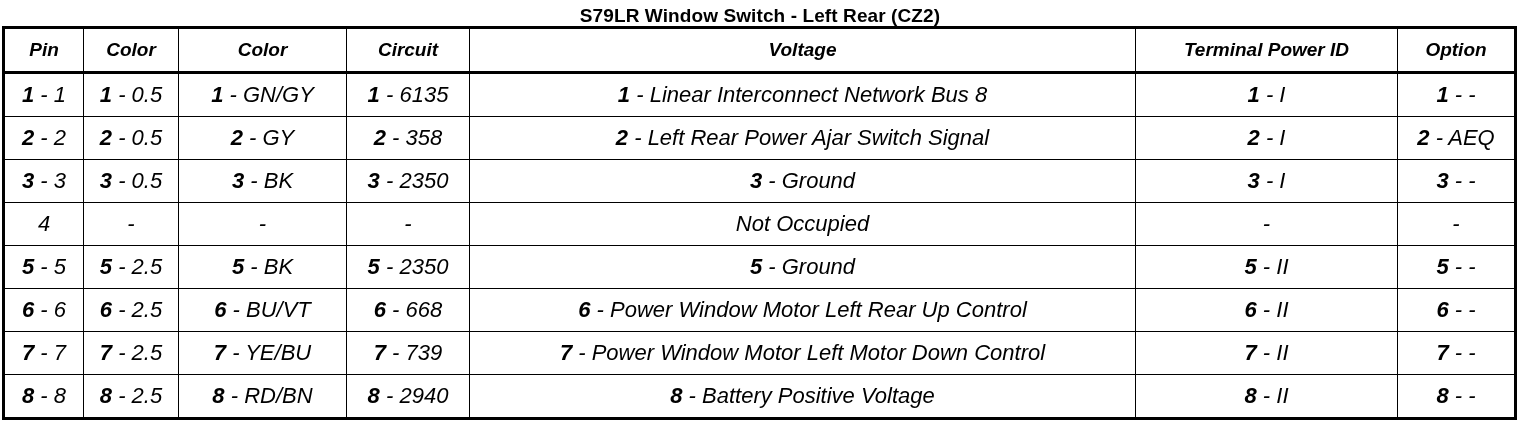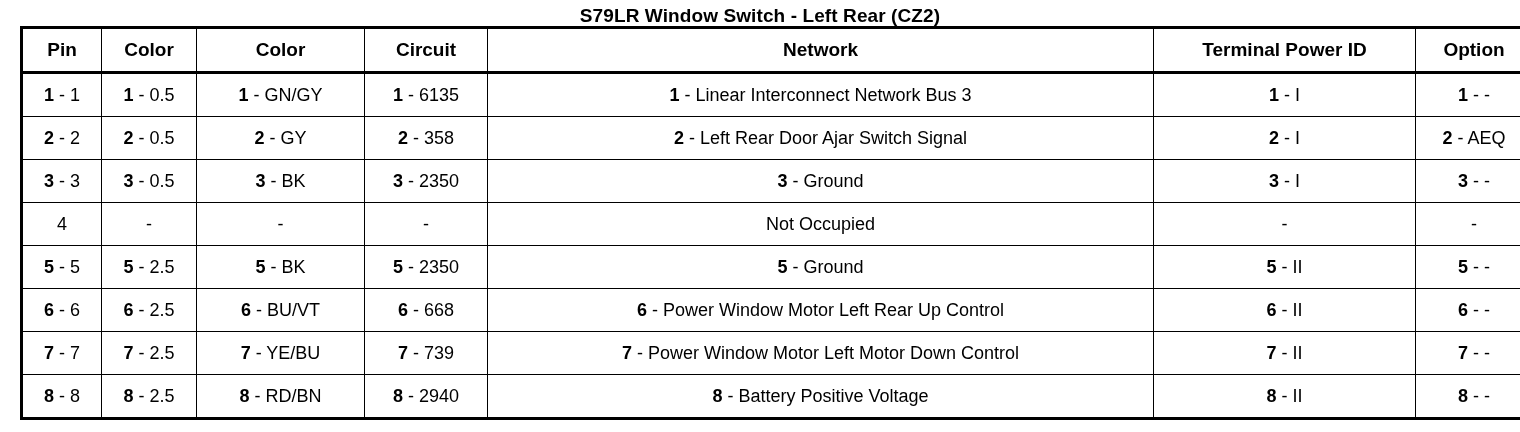--- a/index.html
+++ b/index.html
@@ -28,22 +28,23 @@
     text-align: center;
     font-size: 19px;
     font-weight: bold;
     line-height: 20px;
     padding-top: 6px;
     letter-spacing: 0.1px;
     color: #000000;
   }
 
   .table-wrap {
-    padding: 0 20px;
+    padding: 0 2px;
     box-sizing: border-box;
+    font-style: italic;
   }
 
   table.pinout {
     width: 1512px;
     border-collapse: collapse;
     table-layout: fixed;
     border: 3px solid #000000;
     background: #ffffff;
   }
 
@@ -60,21 +61,21 @@
 
   table.pinout thead th {
     height: 42px;
     font-size: 19px;
     font-weight: bold;
     border-bottom: 3px solid #000000;
   }
 
   table.pinout tbody td {
     height: 42px;
-    font-size: 18px;
+    font-size: 22px;
     font-weight: normal;
     text-align: center;
   }
 
   td .pfx {
     font-weight: bold;
   }
   td .sep {
     font-weight: normal;
   }
@@ -110,41 +111,41 @@
         <col class="c-function">
         <col class="c-term">
         <col class="c-option">
       </colgroup>
       <thead>
         <tr>
           <th>Pin</th>
           <th>Color</th>
           <th>Color</th>
           <th>Circuit</th>
-          <th>Network</th>
+          <th>Voltage</th>
           <th>Terminal Power ID</th>
           <th>Option</th>
         </tr>
       </thead>
       <tbody id="pinout-body">
           <tr>
             <td><span class="pfx">1</span><span class="sep"> - </span><span class="val">1</span></td>
             <td><span class="pfx">1</span><span class="sep"> - </span><span class="val">0.5</span></td>
             <td><span class="pfx">1</span><span class="sep"> - </span><span class="val">GN/GY</span></td>
             <td><span class="pfx">1</span><span class="sep"> - </span><span class="val">6135</span></td>
-            <td><span class="pfx">1</span><span class="sep"> - </span><span class="val">Linear Interconnect Network Bus 3</span></td>
+            <td><span class="pfx">1</span><span class="sep"> - </span><span class="val">Linear Interconnect Network Bus 8</span></td>
             <td><span class="pfx">1</span><span class="sep"> - </span><span class="val">I</span></td>
             <td><span class="pfx">1</span><span class="sep"> - </span><span class="val">-</span></td>
           </tr>
           <tr>
             <td><span class="pfx">2</span><span class="sep"> - </span><span class="val">2</span></td>
             <td><span class="pfx">2</span><span class="sep"> - </span><span class="val">0.5</span></td>
             <td><span class="pfx">2</span><span class="sep"> - </span><span class="val">GY</span></td>
             <td><span class="pfx">2</span><span class="sep"> - </span><span class="val">358</span></td>
-            <td><span class="pfx">2</span><span class="sep"> - </span><span class="val">Left Rear Door Ajar Switch Signal</span></td>
+            <td><span class="pfx">2</span><span class="sep"> - </span><span class="val">Left Rear Power Ajar Switch Signal</span></td>
             <td><span class="pfx">2</span><span class="sep"> - </span><span class="val">I</span></td>
             <td><span class="pfx">2</span><span class="sep"> - </span><span class="val">AEQ</span></td>
           </tr>
           <tr>
             <td><span class="pfx">3</span><span class="sep"> - </span><span class="val">3</span></td>
             <td><span class="pfx">3</span><span class="sep"> - </span><span class="val">0.5</span></td>
             <td><span class="pfx">3</span><span class="sep"> - </span><span class="val">BK</span></td>
             <td><span class="pfx">3</span><span class="sep"> - </span><span class="val">2350</span></td>
             <td><span class="pfx">3</span><span class="sep"> - </span><span class="val">Ground</span></td>
             <td><span class="pfx">3</span><span class="sep"> - </span><span class="val">I</span></td>

